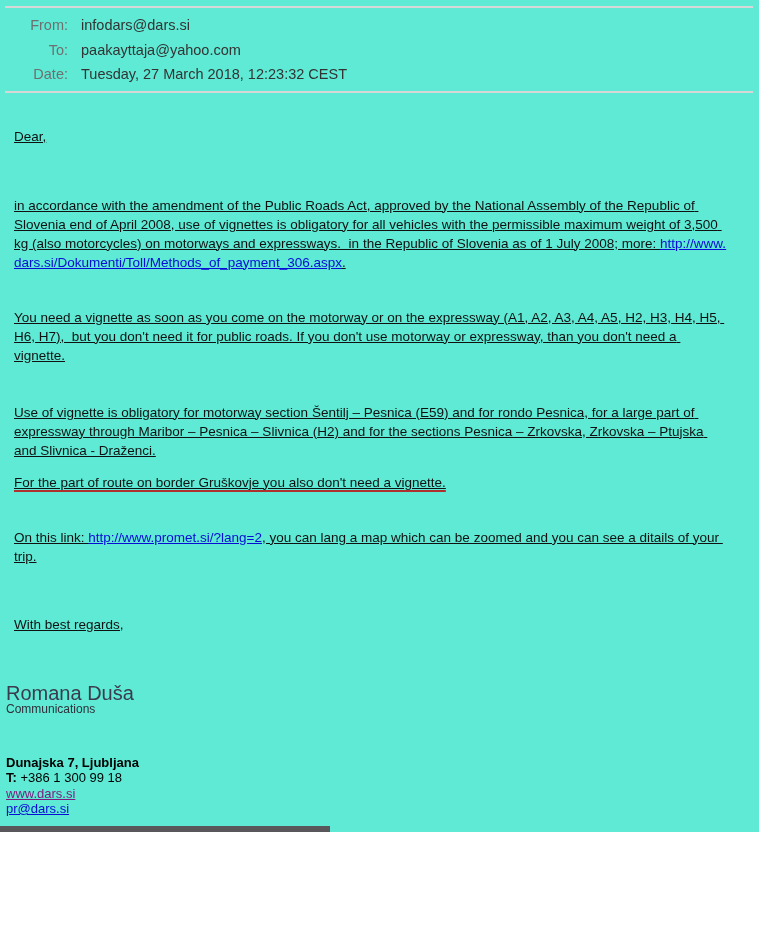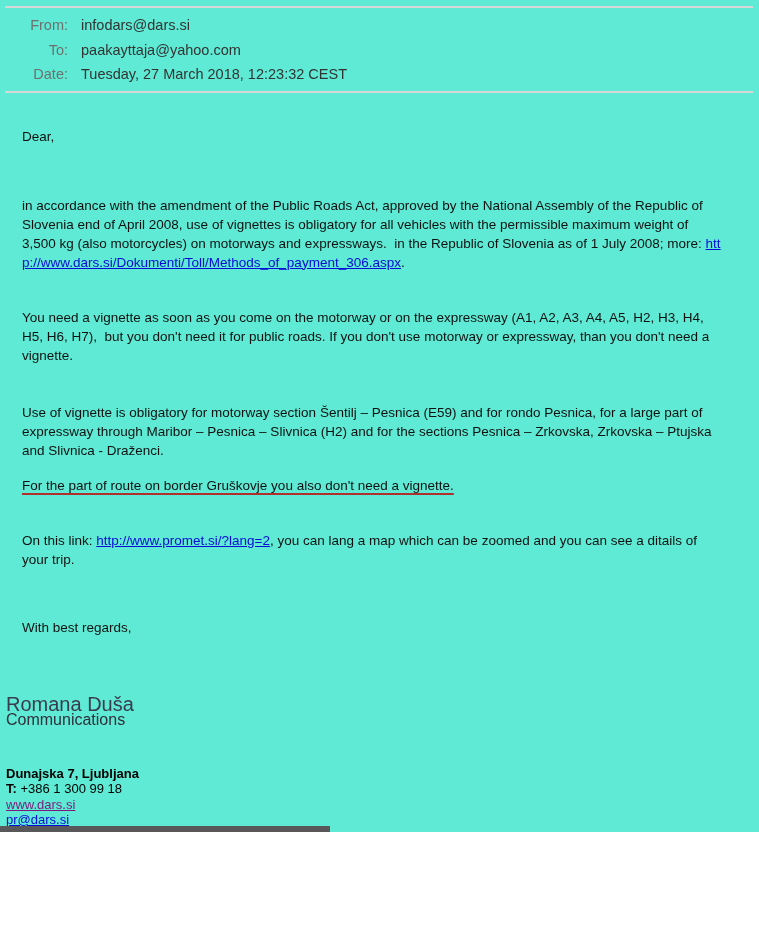--- a/index.html
+++ b/index.html
@@ -13,21 +13,21 @@
   }
   .hr { height: 2px; background: #d7d7d7; margin: 0 6px 0 5px; }
   .hr-top { margin-top: 6px; }
 
   .header-rows { padding: 5px 0 4px 0; }
   .header-row { display: flex; align-items: center; height: 24.5px; font-size: 14.5px; }
   .header-label { width: 68px; text-align: right; color: #6f6f6f; flex: none; }
   .header-value { margin-left: 13px; color: #333333; }
 
   .body { padding: 0 22px 0 6px; overflow: hidden; font-size: 13.5px; line-height: 19px; }
-  .body p { margin: 16px; white-space: pre-wrap; }
+  .body p { margin: 8px; white-space: pre-wrap; text-decoration: underline; }
   .salutation { margin-top: 34px !important; }
   .p1 { margin-top: 50px !important; }
   .p2 { margin-top: 36px !important; }
   .p3 { margin-top: 38px !important; }
   .p4 { margin-top: 17px !important; }
   .p5 { margin-top: 13px !important; }
   .p6 { margin-top: 36px !important; }
   .closing { margin-top: 49px !important; }
 
   a.blue-link {
@@ -42,21 +42,21 @@
     cursor: pointer;
   }
   .redline {
     text-decoration: underline;
     text-decoration-color: #b03030;
     text-decoration-thickness: 1.5px;
     text-underline-offset: 2.5px;
   }
 
   .sig-name { margin: 42px 0 0 6px; font-size: 20px; line-height: 18px; color: #3b3b4e; }
-  .sig-title { margin: 0 0 0 6px; font-size: 16px; line-height: 14px; color: #2f2f3a; }
+  .sig-title { margin: 0 0 0 6px; font-size: 12px; line-height: 14px; color: #2f2f3a; }
 
   .sig-block { margin: 39px 0 0 6px; font-size: 13px; line-height: 15.5px; color: #000000; }
   .sig-line { white-space: pre-wrap; }
   .sig-bold { font-weight: bold; }
 
   .sig-social { margin: 14px 0 0 6px; font-size: 13.5px; line-height: 16px; }
 
   .bottom-bar {
     position: absolute; left: 0; bottom: 0;
     width: 330px; height: 6px;

